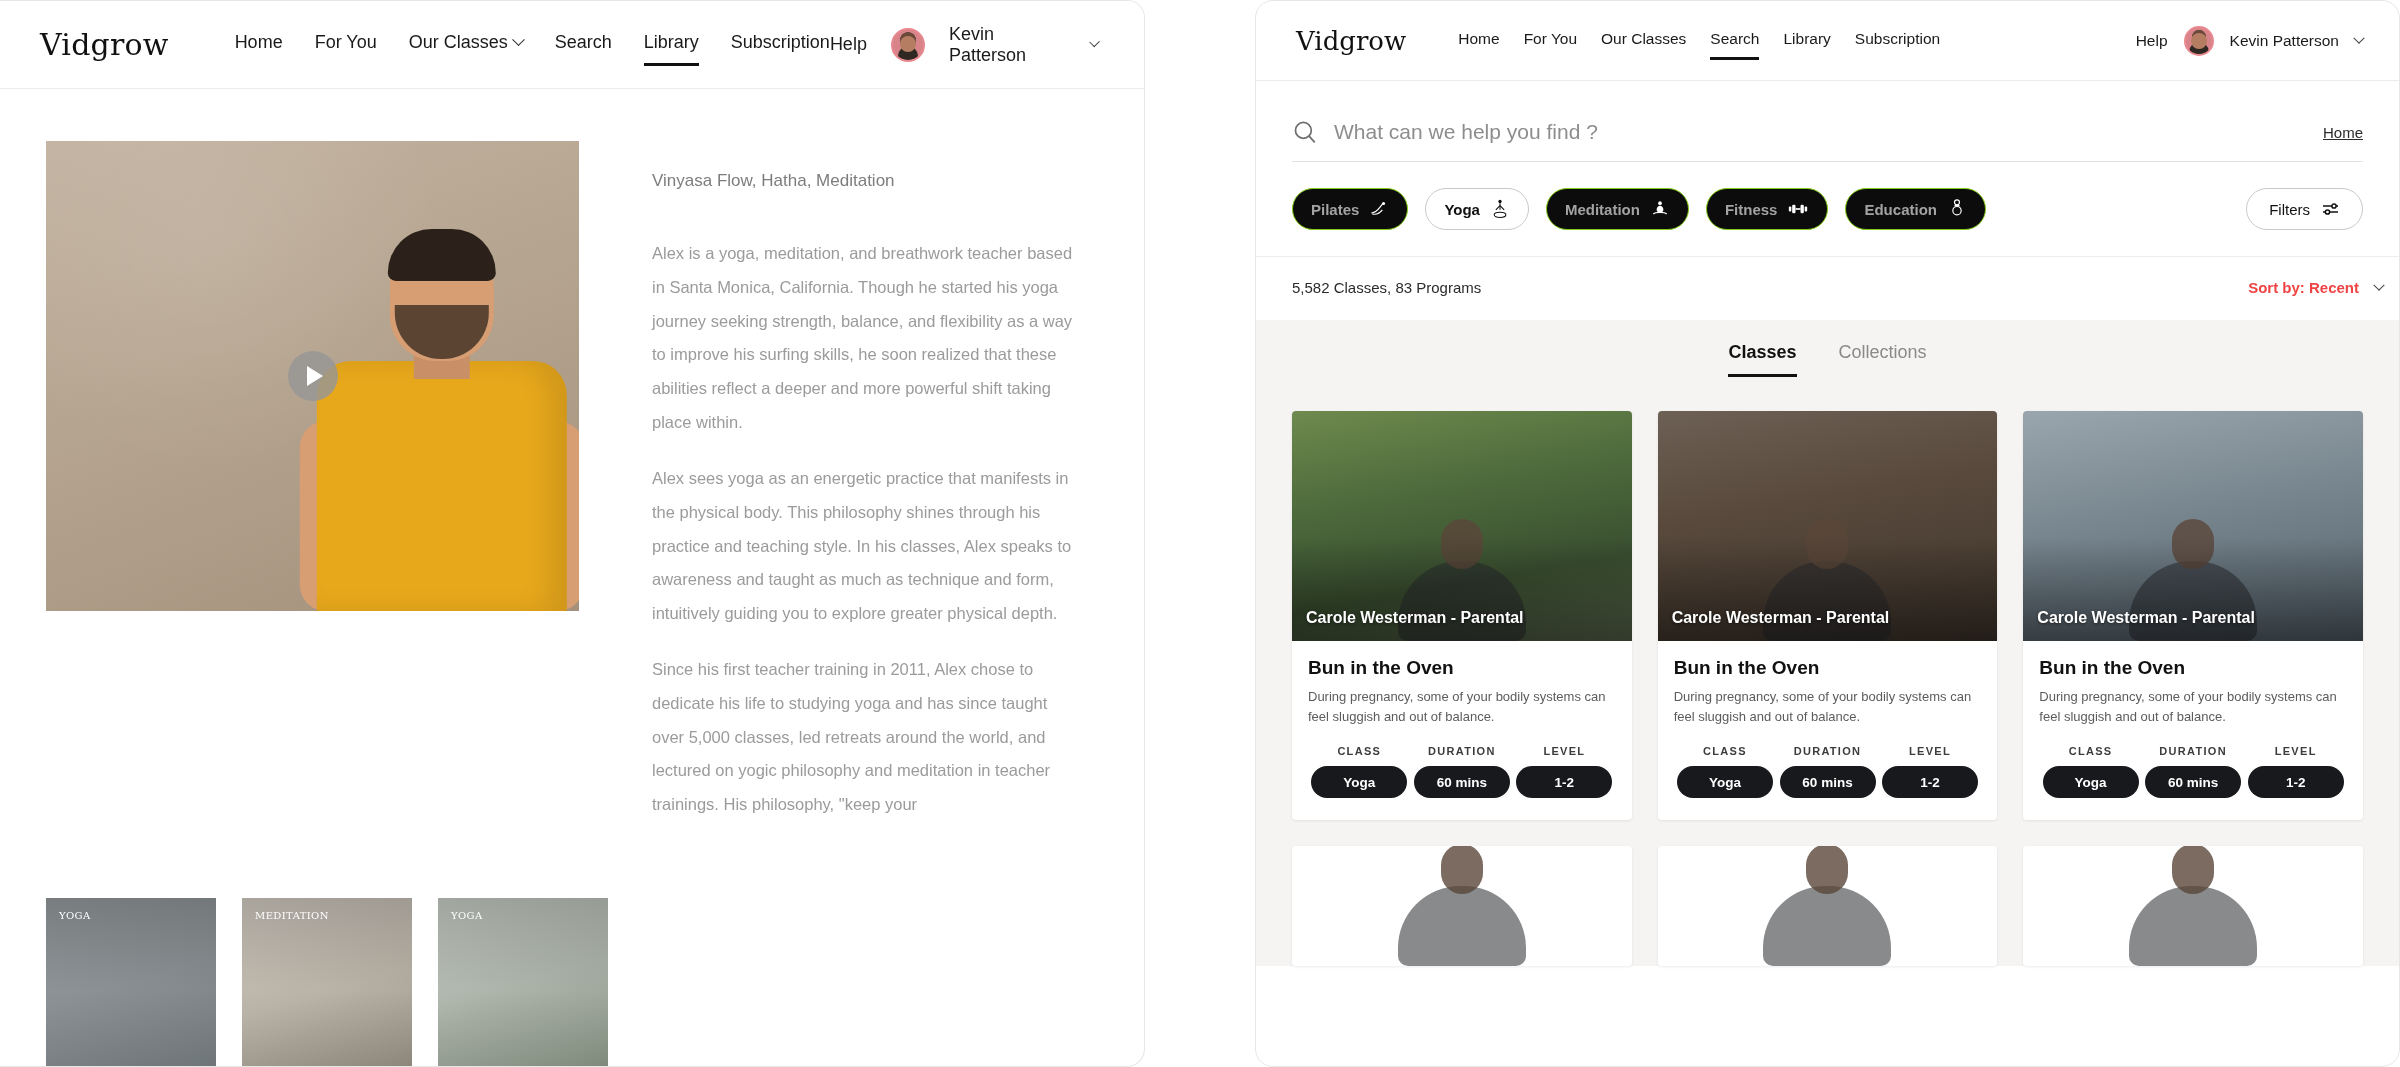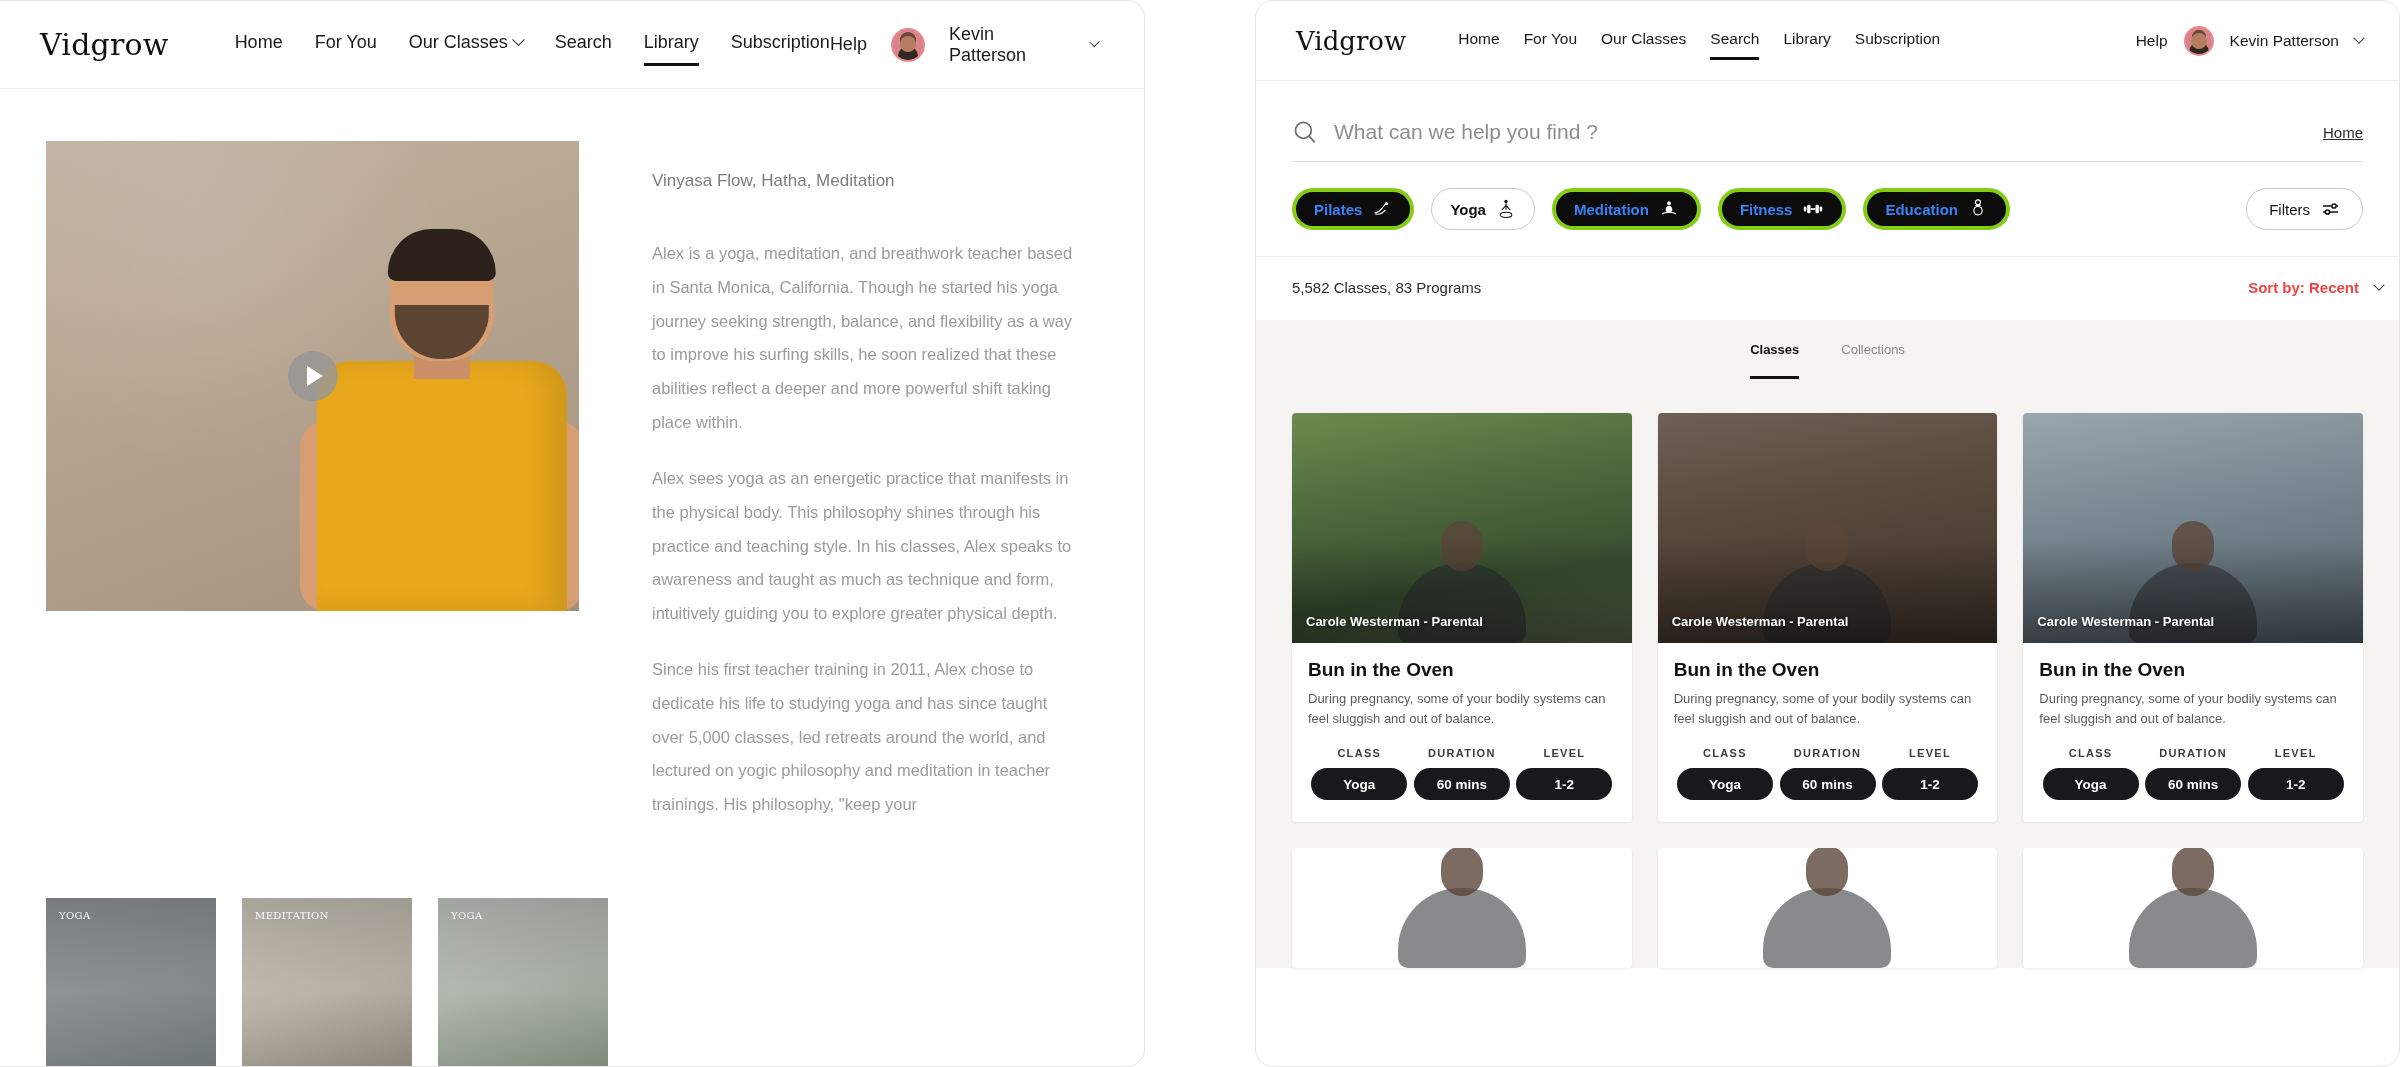--- a/index.html
+++ b/index.html
@@ -141,56 +141,56 @@
     font-size:21px;color:#7c7c7c;font-family:"Liberation Sans",sans-serif;
   }
   .rp-search-input::placeholder{color:#8d8d8d;}
   .clear-link { font-size:15px; color:#2b2b2b; text-decoration:underline; cursor:pointer; white-space:nowrap; }
   .rp-search-underline { height:1px; background:#e3e3e3; margin-top:16px; }
 
   .chips { display:flex; align-items:center; gap:17px; padding: 26px 36px 0 36px; }
   .chip {
     display:inline-flex; align-items:center; gap:10px;
     height:42px; padding:0 18px; border-radius:22px;
-    background:#0c0c0c; color:#3b82f6; font-size:15px; font-weight:700; cursor:pointer;
-    border:4px solid #84cc16; white-space:nowrap;
+    background:#0c0c0c; color:#a3a3a3; font-size:15px; font-weight:700; cursor:pointer;
+    border:1px solid #84cc16; white-space:nowrap;
   }
   .chip.light { background:#fff; color:#111; border:1px solid #c9c9c9; font-weight:700; }
   .chip svg { display:block; }
   .filters-btn {
     margin-left:auto; display:inline-flex; align-items:center; gap:12px;
     height:42px; padding:0 22px; border-radius:22px; background:#fff;
     border:1px solid #c9c9c9; font-size:15px; color:#111; cursor:pointer;
   }
 
   .rp-meta-divider { height:1px; background:#ededed; margin:26px 0 0 0; }
   .rp-meta { display:flex; align-items:center; padding: 22px 16px 24px 36px; }
   .rp-count { font-size:15px; color:#2b2b2b; }
   .rp-sort { margin-left:auto; font-size:15px; color:#ef4444; display:flex;align-items:center;gap:16px;cursor:pointer;font-weight:bold; }
 
   .rp-tabs-bg { background:#f5f4f2; padding: 22px 0 0 0; }
   .rp-tabs { display:flex; justify-content:center; gap:42px; }
-  .rp-tab { font-size:13px; color:#8a8a8a; padding-bottom:22px; position:relative; cursor:pointer; }
+  .rp-tab { font-size:18px; color:#8a8a8a; padding-bottom:14px; position:relative; cursor:pointer; }
   .rp-tab.active { color:#111; font-weight:700; }
   .rp-tab.active::after { content:""; position:absolute;left:0;right:0;bottom:0;height:3px;background:#111; }
 
   .cards-grid { background:#f5f4f2; padding: 34px 36px 0 36px; display:grid; grid-template-columns:repeat(3,1fr); gap:26px; }
   .card { background:#fff; border-radius:4px; overflow:hidden; box-shadow:0 1px 3px rgba(0,0,0,.08); }
   .card-img { position:relative; height:230px; overflow:hidden; }
   .img-a { background:linear-gradient(170deg,#6f8a4e 0%,#4d6b3c 35%,#3a4f30 70%,#5c6b50 100%); }
   .img-b { background:linear-gradient(170deg,#6d6054 0%,#58493c 40%,#3f352c 100%); }
   .img-c { background:linear-gradient(170deg,#9aa6ad 0%,#77858e 45%,#55626b 100%); }
   .img-d { background:linear-gradient(170deg,#d8b187 0%,#c59a6d 45%,#a87f55 100%); }
   .img-e { background:linear-gradient(170deg,#e3e0d6 0%,#cfcabb 45%,#b0ab9c 100%); }
   .img-f { background:linear-gradient(170deg,#dfe4e6 0%,#c4cbcd 45%,#a6aeb1 100%); }
   .fig { position:absolute; bottom:0; left:50%; transform:translateX(-50%); width:160px; height:150px; }
   .fig .body { position:absolute;bottom:0;left:50%;transform:translateX(-50%);width:128px;height:80px;background:rgba(40,42,45,.55);border-radius:62px 62px 10px 10px;}
   .fig .head { position:absolute;bottom:72px;left:50%;transform:translateX(-50%);width:42px;height:50px;background:rgba(90,70,58,.8);border-radius:21px;}
   .img-grad { position:absolute; inset:0; background:linear-gradient(180deg,rgba(0,0,0,0) 55%, rgba(0,0,0,.45) 100%); }
-  .card-caption { position:absolute; left:14px; bottom:14px; color:#fff; font-size:13px; font-weight:700; text-shadow:0 1px 3px rgba(0,0,0,.55); }
+  .card-caption { position:absolute; left:14px; bottom:14px; color:#fff; font-size:16px; font-weight:700; text-shadow:0 1px 3px rgba(0,0,0,.55); }
   .card-body { padding:16px 16px 22px 16px; }
   .card-title { font-size:19px; font-weight:700; color:#111; }
   .card-desc { margin-top:8px; font-size:13px; line-height:1.55; color:#5c5c5c; }
   .card-specs { display:flex; margin-top:18px; }
   .spec { flex:1; text-align:center; }
   .spec-label { font-size:11px; letter-spacing:1.3px; color:#3c3c3c; font-weight:700; }
   .spec-pill { margin:9px auto 0; display:inline-flex; align-items:center; justify-content:center;
     min-width:96px; height:32px; padding:0 16px; border-radius:17px; background:#17191c; color:#fff;
     font-size:13.5px; font-weight:700; }
 

